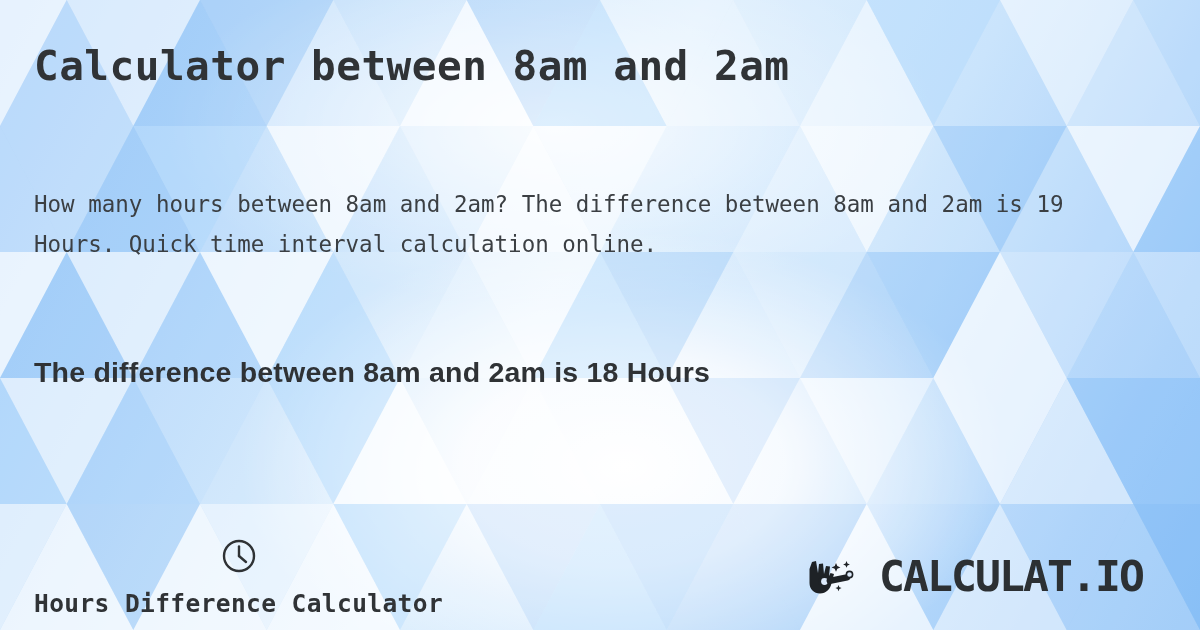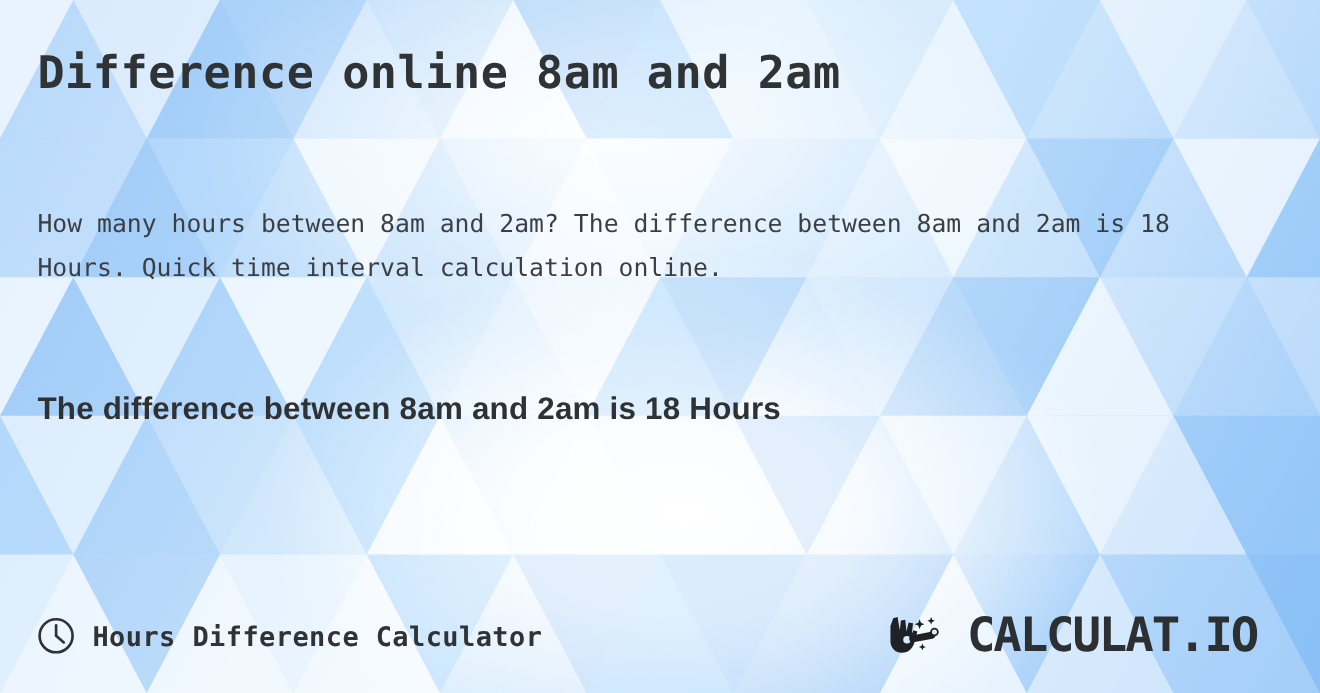--- a/index.html
+++ b/index.html
@@ -96,20 +96,21 @@
     height: 52px;
     display: flex;
     align-items: center;
     justify-content: space-between;
   }
 
   #footer-brand {
     display: flex;
     align-items: center;
     gap: 16px;
+    flex-direction: column;
   }
 
   #clock-icon {
     width: 34px;
     height: 34px;
     flex: 0 0 auto;
     display: block;
   }
 
   #footer-label {
@@ -255,23 +256,23 @@
           <polygon points="1066.6666666666667,630 1133.3333333333335,504 1200,630" fill="rgba(255,255,255,0.18)"></polygon>
           <polygon points="1133.3333333333335,504 1266.6666666666667,504 1200,630" fill="rgba(120,180,245,0.26)"></polygon>
           <polygon points="1200,630 1266.6666666666667,504 1333.3333333333333,630" fill="rgba(138,192,247,0.20)"></polygon>
           <polygon points="1266.6666666666667,504 1400,504 1333.3333333333333,630" fill="rgba(255,255,255,0.72)"></polygon>
         </g>
     </svg>
   </div>
 
   <div id="content">
 
-    <h1 id="page-title">Difference online 8am and 2am</h1>
-
-    <p id="intro-paragraph">How many hours between 8am and 2am? The difference between 8am and 2am is 18 Hours. Quick time interval calculation online.</p>
+    <h1 id="page-title">Calculator between 8am and 2am</h1>
+
+    <p id="intro-paragraph">How many hours between 8am and 2am? The difference between 8am and 2am is 19 Hours. Quick time interval calculation online.</p>
 
     <p id="answer-line">The difference between 8am and 2am is 18 Hours</p>
 
     <div id="footer">
 
       <div id="footer-brand">
         <svg id="clock-icon" viewBox="0 0 34 34">
           <circle cx="17" cy="17" r="15" fill="none" stroke="#2f3235" stroke-width="2.4"></circle>
           <line x1="17" y1="17" x2="17" y2="7.5" stroke="#2f3235" stroke-width="2.4" stroke-linecap="round"></line>
           <line x1="17" y1="17" x2="24" y2="23" stroke="#2f3235" stroke-width="2.4" stroke-linecap="round"></line>

